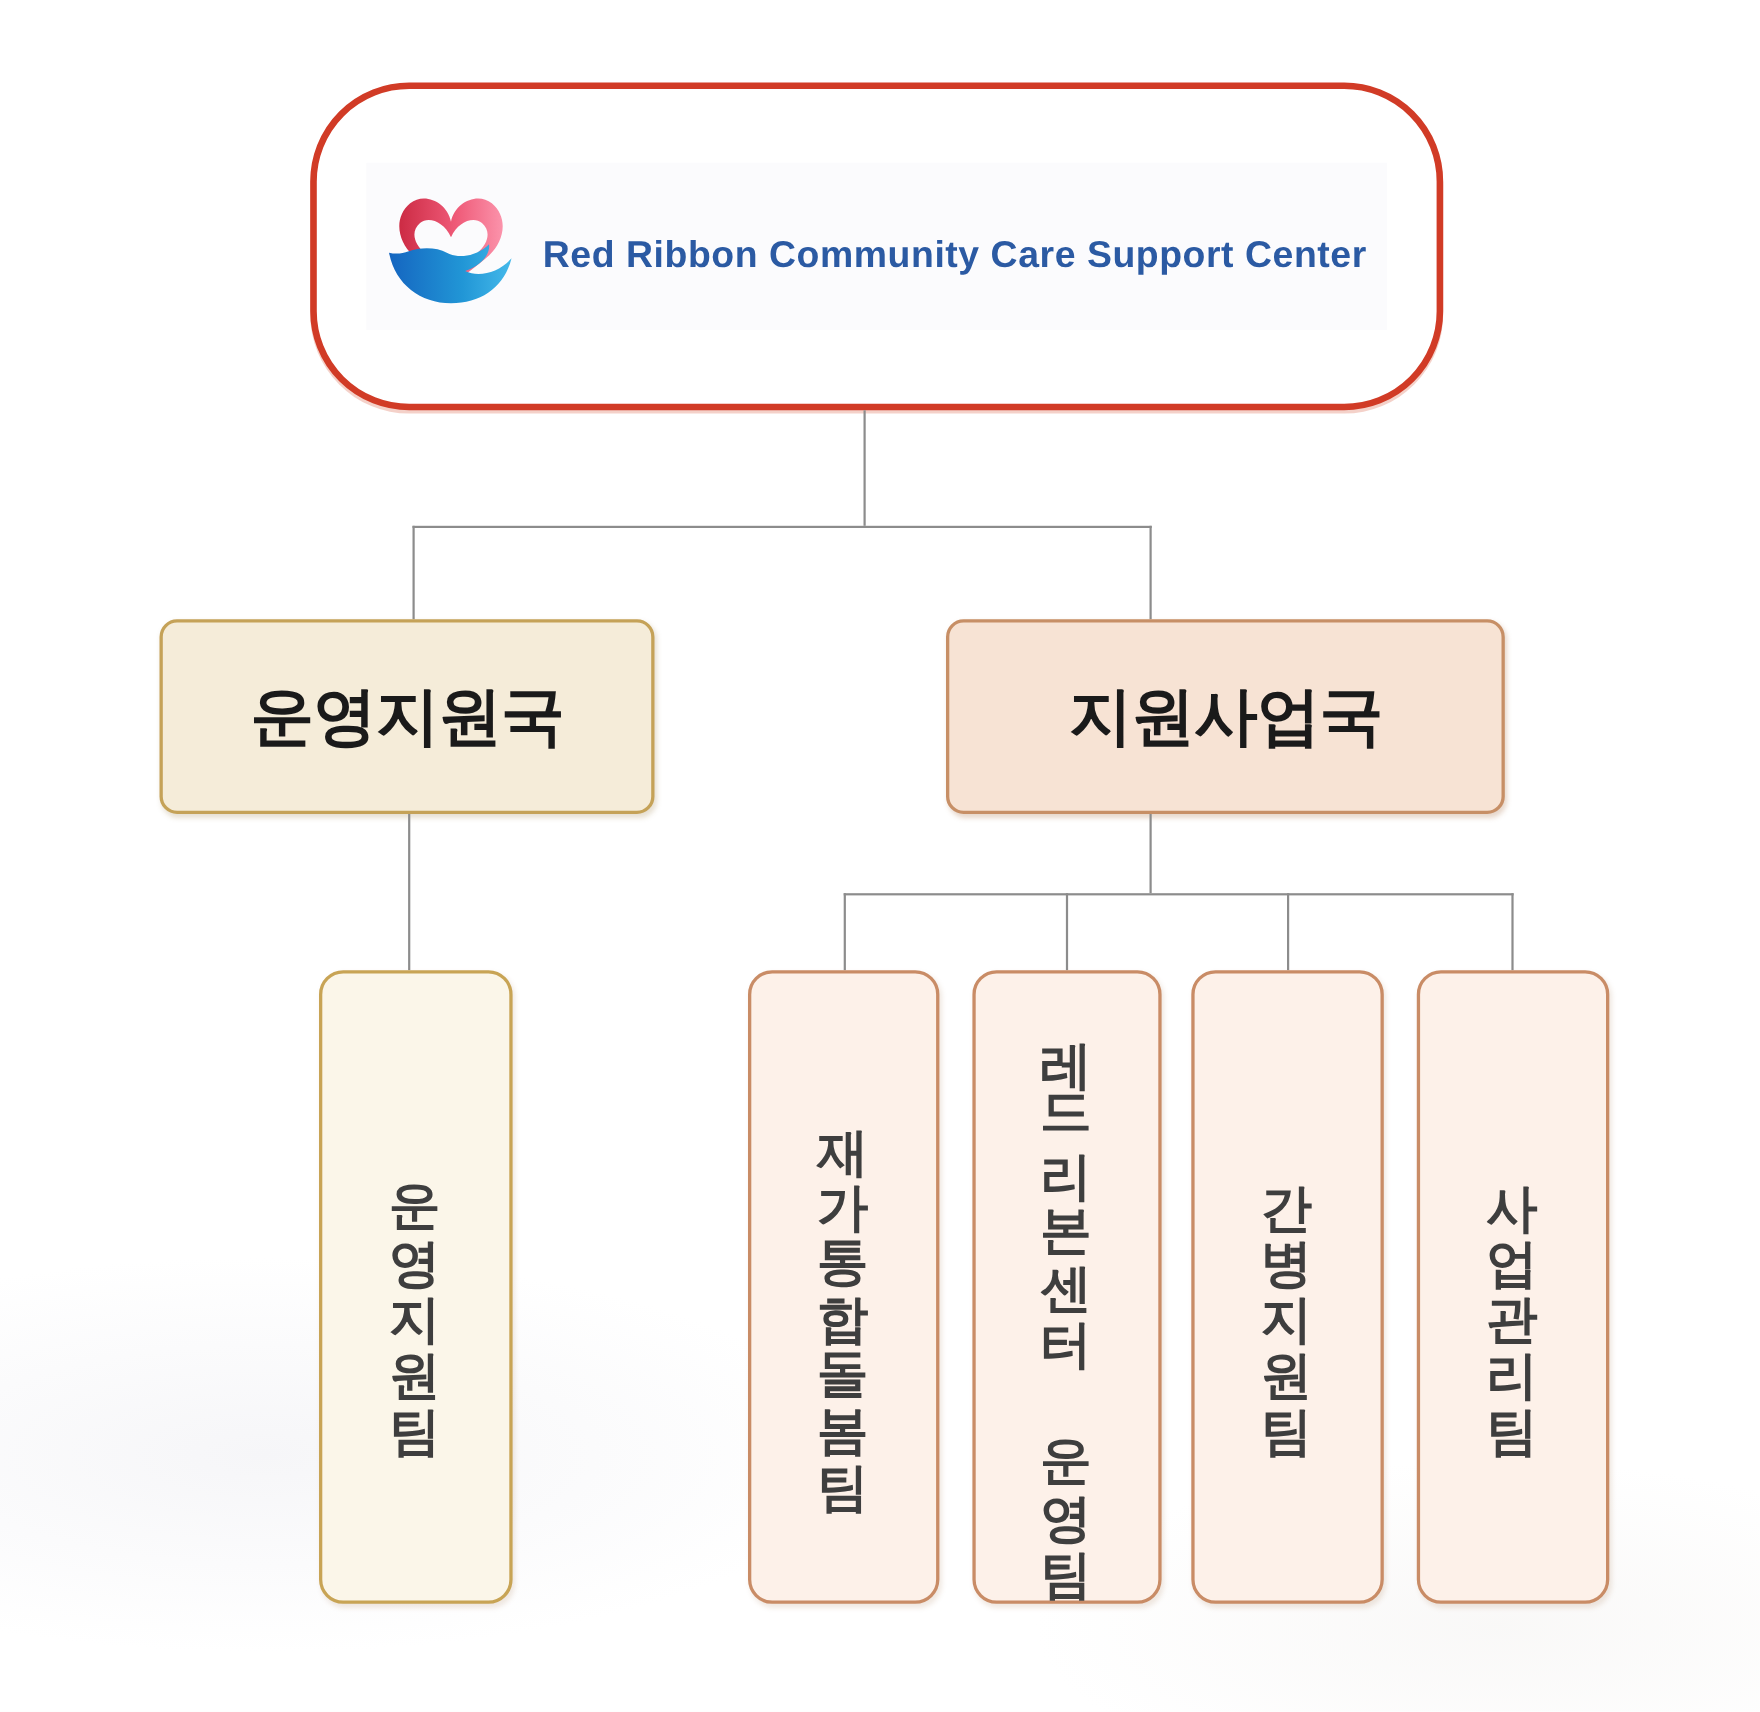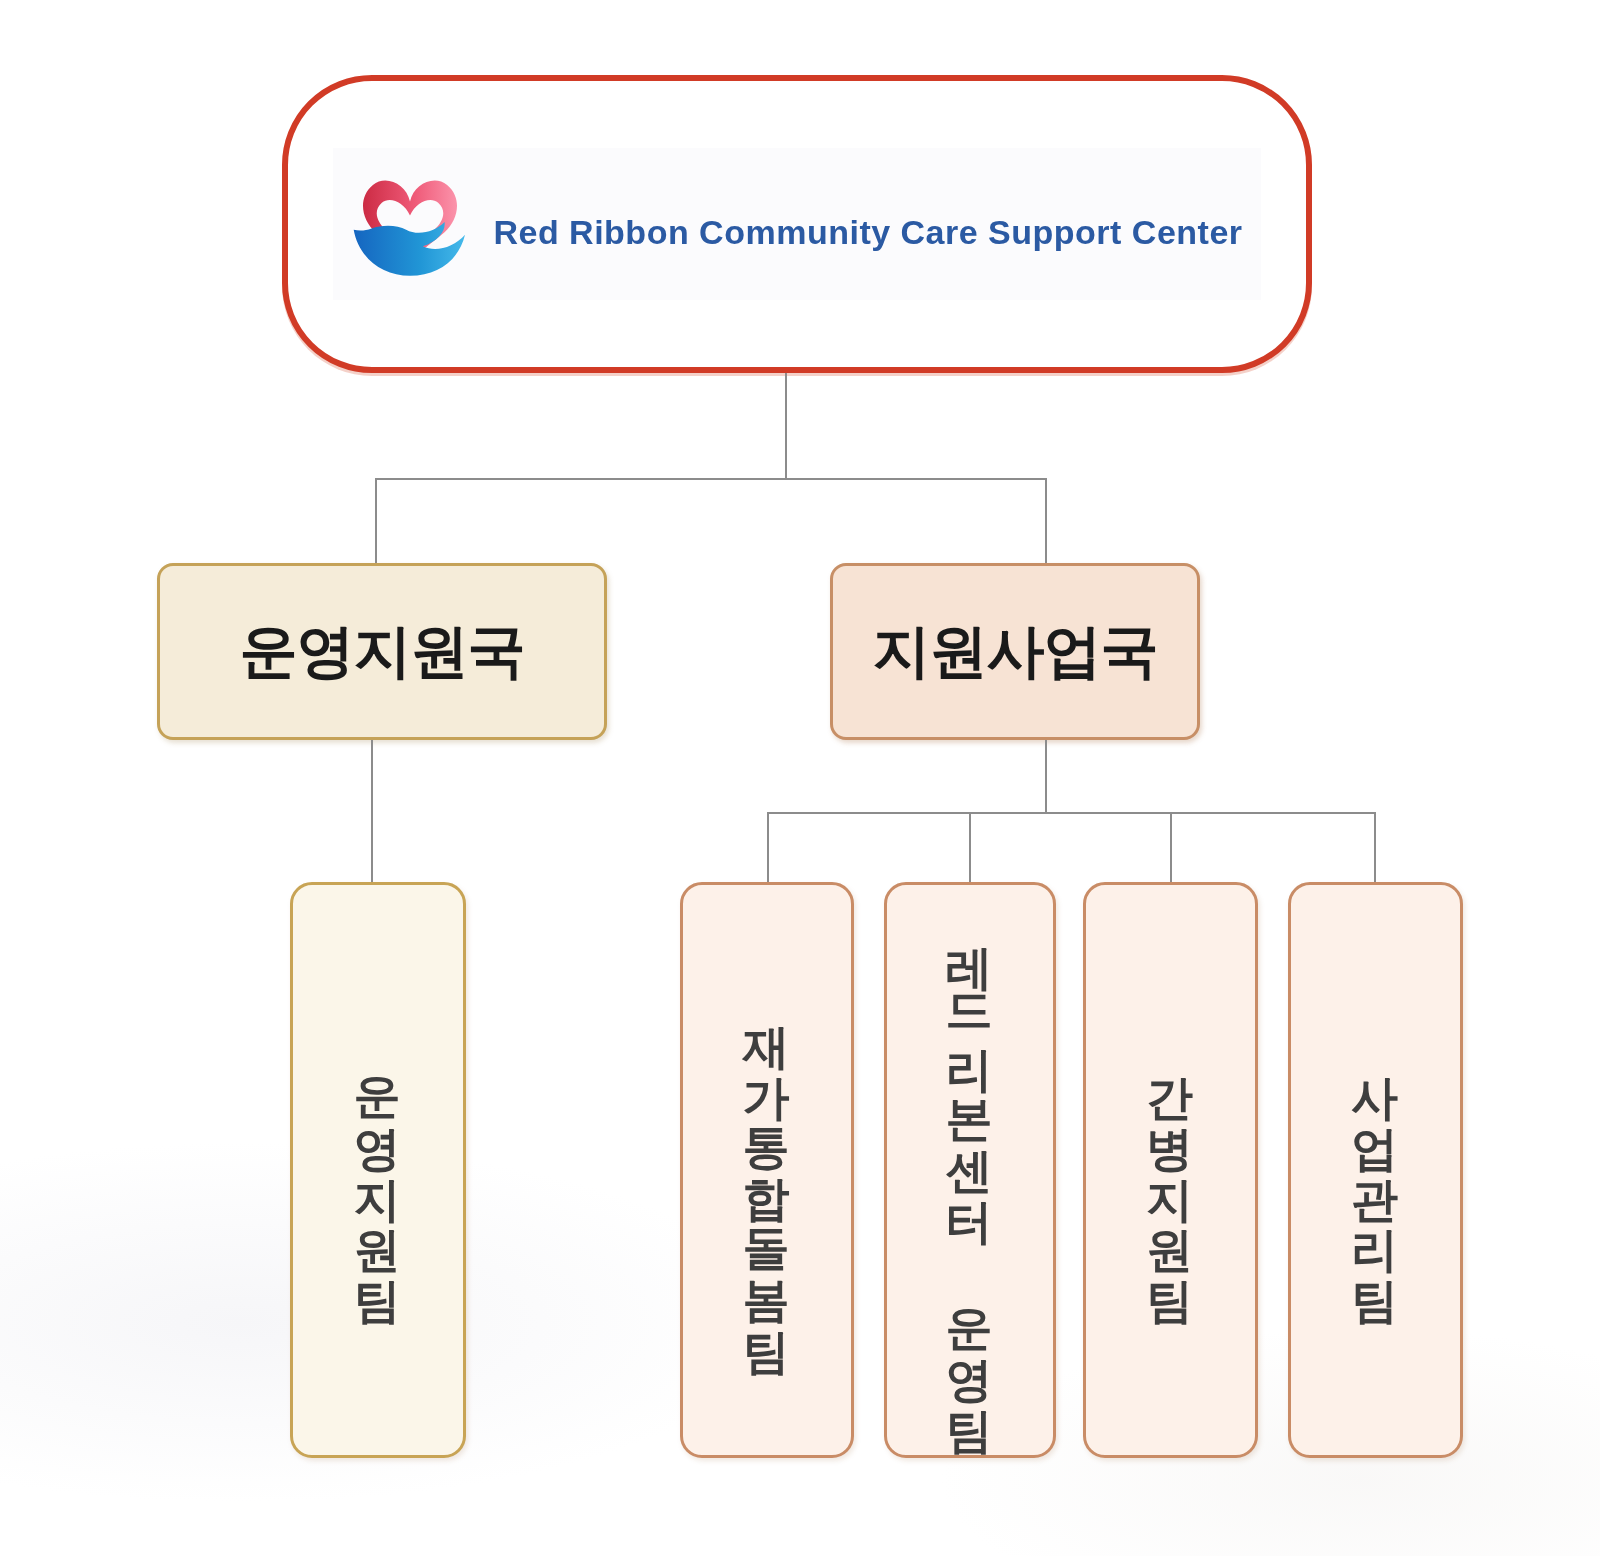--- a/index.html
+++ b/index.html
@@ -61,30 +61,29 @@
 
   
   .dept {
     position: absolute;
     top: 563px; height: 177px;
     border-radius: 16px;
     box-sizing: border-box;
     display: flex; align-items: center; justify-content: center;
     font-size: 58px; font-weight: 800; letter-spacing: -1px;
     color: var(--node-text, #1a1a1a);
-    margin-left: 12px;
   }
   .dept-ops {
     left: 145px; width: 450px;
     background: var(--dept-left-bg, #f5ecd9);
     border: 3px solid var(--dept-left-border, #c5a258);
     box-shadow: 2px 3px 5px rgba(160, 130, 80, 0.25);
   }
   .dept-biz {
-    left: 818px; width: 370px;
+    left: 860px; width: 508px;
     background: var(--dept-right-bg, #f7e3d4);
     border: 3px solid var(--dept-right-border, #c78f66);
     box-shadow: 2px 3px 5px rgba(170, 110, 70, 0.28);
   }
 
   
   .team {
     position: absolute;
     top: 882px; height: 576px;
     border-radius: 22px;

